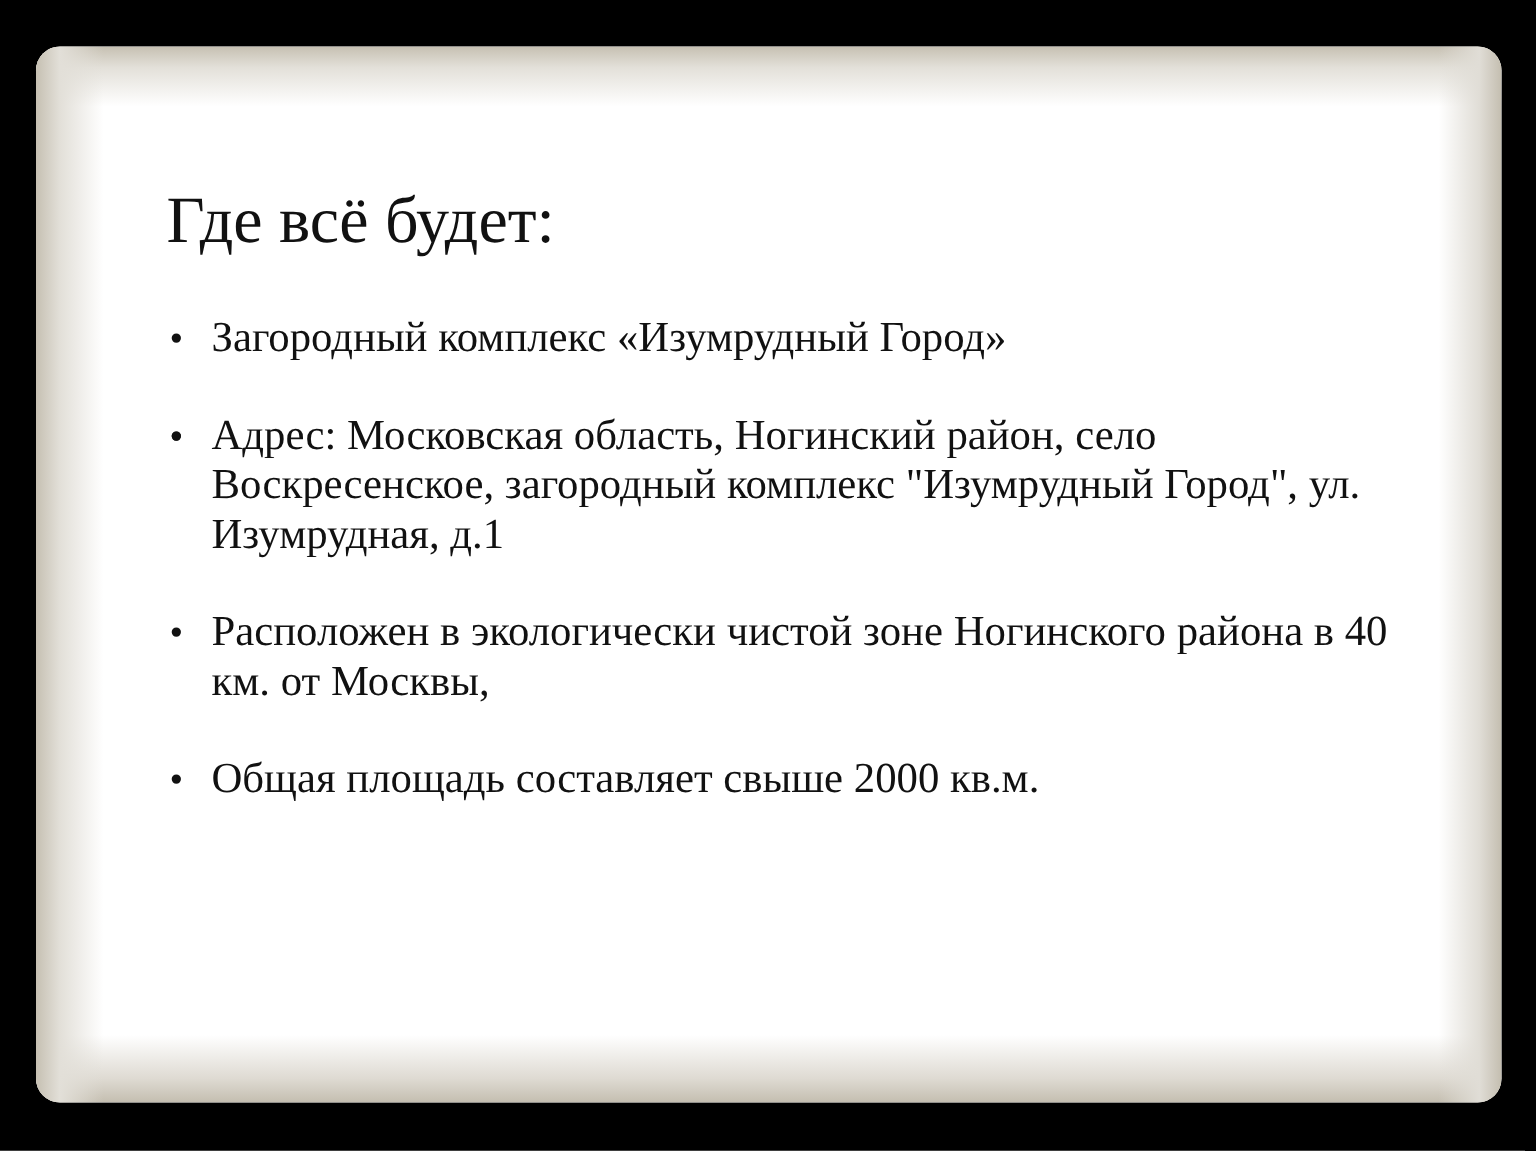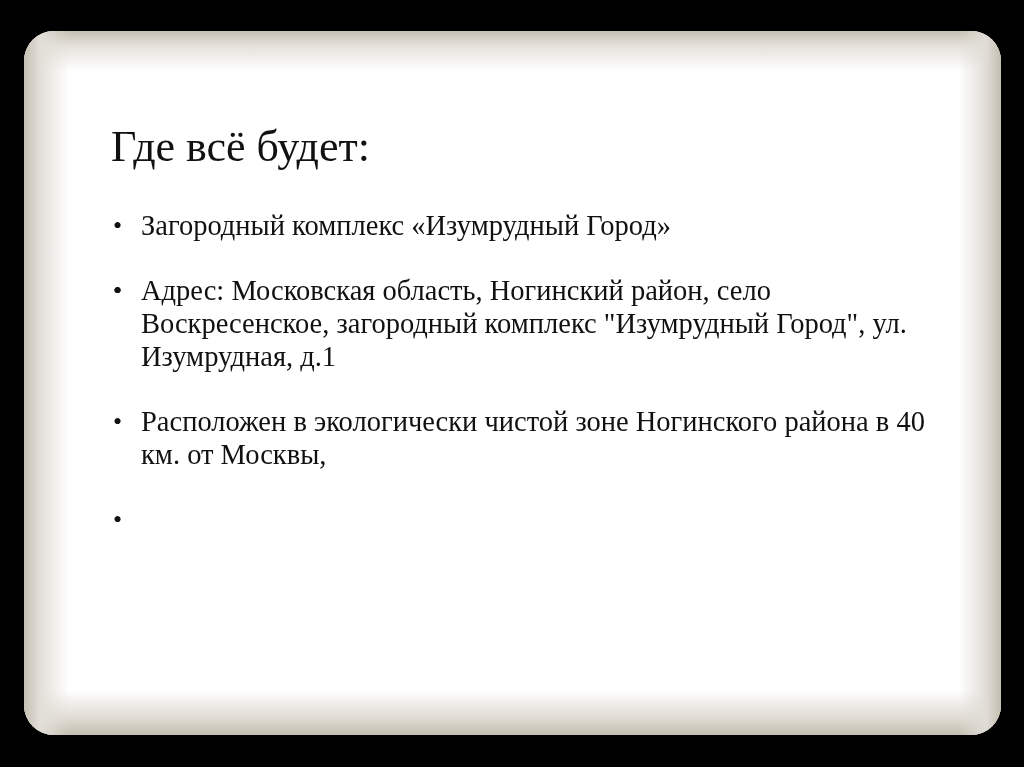--- a/index.html
+++ b/index.html
@@ -9,21 +9,21 @@
       height: 767px;
       background: #000000;
       overflow: hidden;
     }
     .slide {
       position: absolute;
       left: 24px;
       top: 31px;
       width: 977px;
       height: 704px;
-      border-radius: 30px;
+      border-radius: 16px;
       background: #ffffff;
       overflow: hidden;
     }
     .edge-top, .edge-bottom, .edge-left, .edge-right {
       position: absolute;
       pointer-events: none;
     }
     .edge-top {
       left: 0; right: 0; top: 0; height: 40px;
       background: linear-gradient(to bottom, #c6c0b2 0%, #e3e0d9 35%, rgba(255,255,255,0) 100%);
@@ -101,16 +101,17 @@
       <li>
         <span class="bullet-dot">•</span>
         <span>Адрес: Московская область, Ногинский район, село Воскресенское, загородный комплекс "Изумрудный Город", ул. Изумрудная, д.1</span>
       </li>
       <li>
         <span class="bullet-dot">•</span>
         <span>Расположен в экологически чистой зоне Ногинского района в 40 км. от Москвы,</span>
       </li>
       <li>
         <span class="bullet-dot">•</span>
+        <span>Общая площадь составляет свыше 2000 кв.м.</span>
       </li>
     </ul>
   </div>
 </div>
 
 </body></html>

